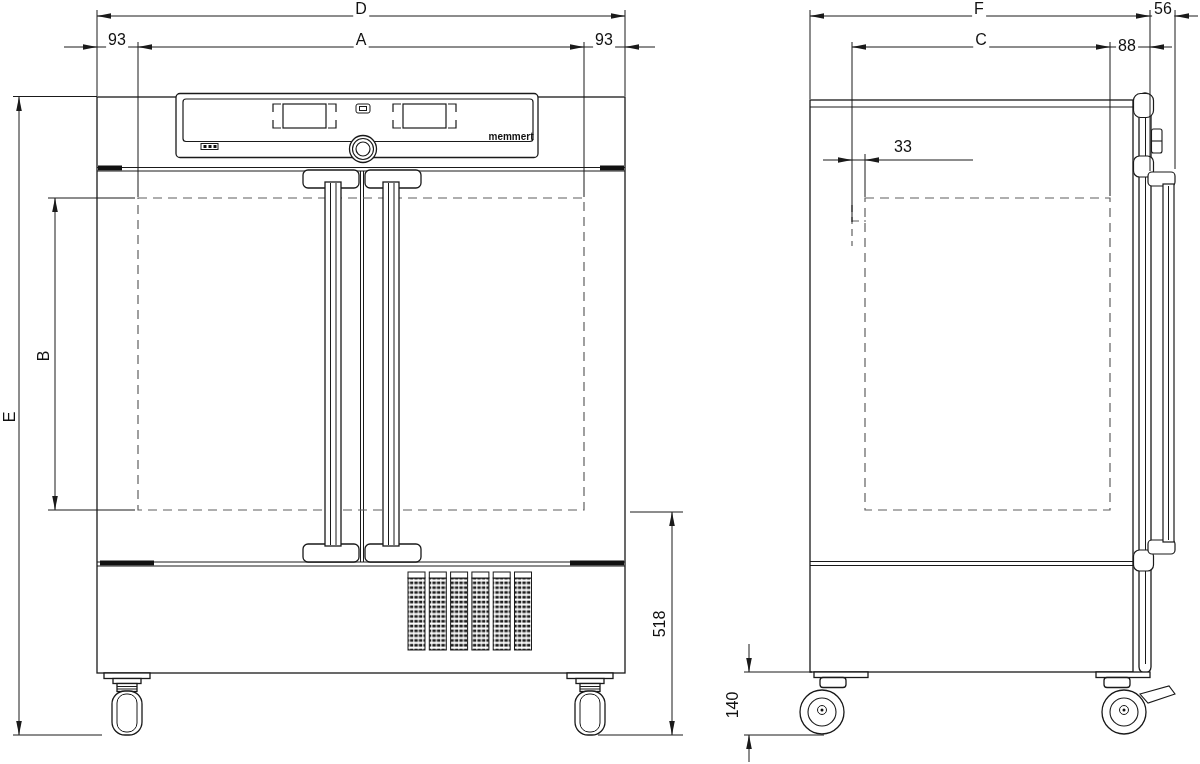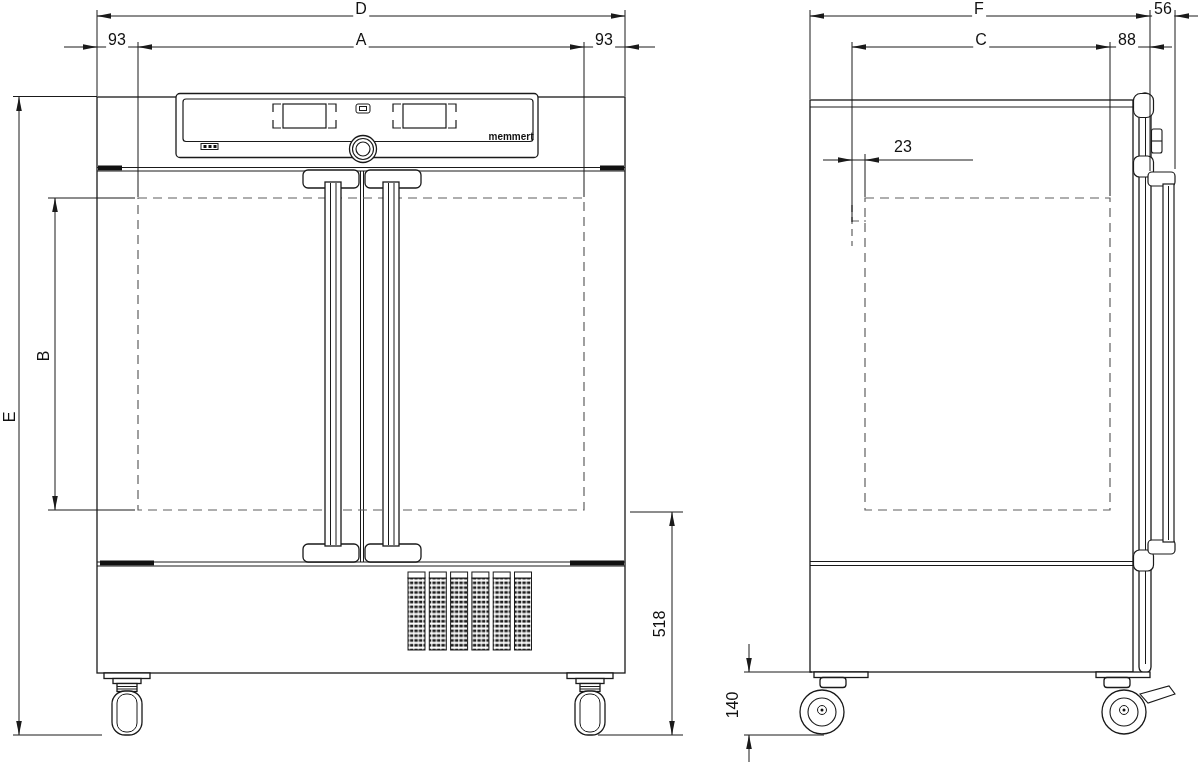--- a/index.html
+++ b/index.html
@@ -268,19 +268,19 @@
 <div class="dim-label" style="left:361px; top:40px;">A</div>
 <div class="dim-label" style="left:117px; top:40px;">93</div>
 <div class="dim-label" style="left:604px; top:40px;">93</div>
 <div class="dim-label rot" style="left:10px;  top:417px;">E</div>
 <div class="dim-label rot" style="left:44px;  top:356px;">B</div>
 <div class="dim-label rot" style="left:660px; top:624px;">518</div>
 
 <div class="dim-label" style="left:979px;  top:9px;">F</div>
 <div class="dim-label" style="left:1163px; top:9px;text-align:center;">56</div>
 <div class="dim-label" style="left:981px;  top:40px;">C</div>
-<div class="dim-label" style="left:1127px; top:40px;">88</div>
-<div class="dim-label" style="left:903px;  top:147px;">23</div>
+<div class="dim-label" style="left:1127px; top:46px;">88</div>
+<div class="dim-label" style="left:903px;  top:147px;">33</div>
 <div class="dim-label rot" style="left:733px; top:705px;">140</div>
 
 <div class="brand" style="left:511px; top:136px;">memmert</div>
 
 </div>
 
 </body></html>

